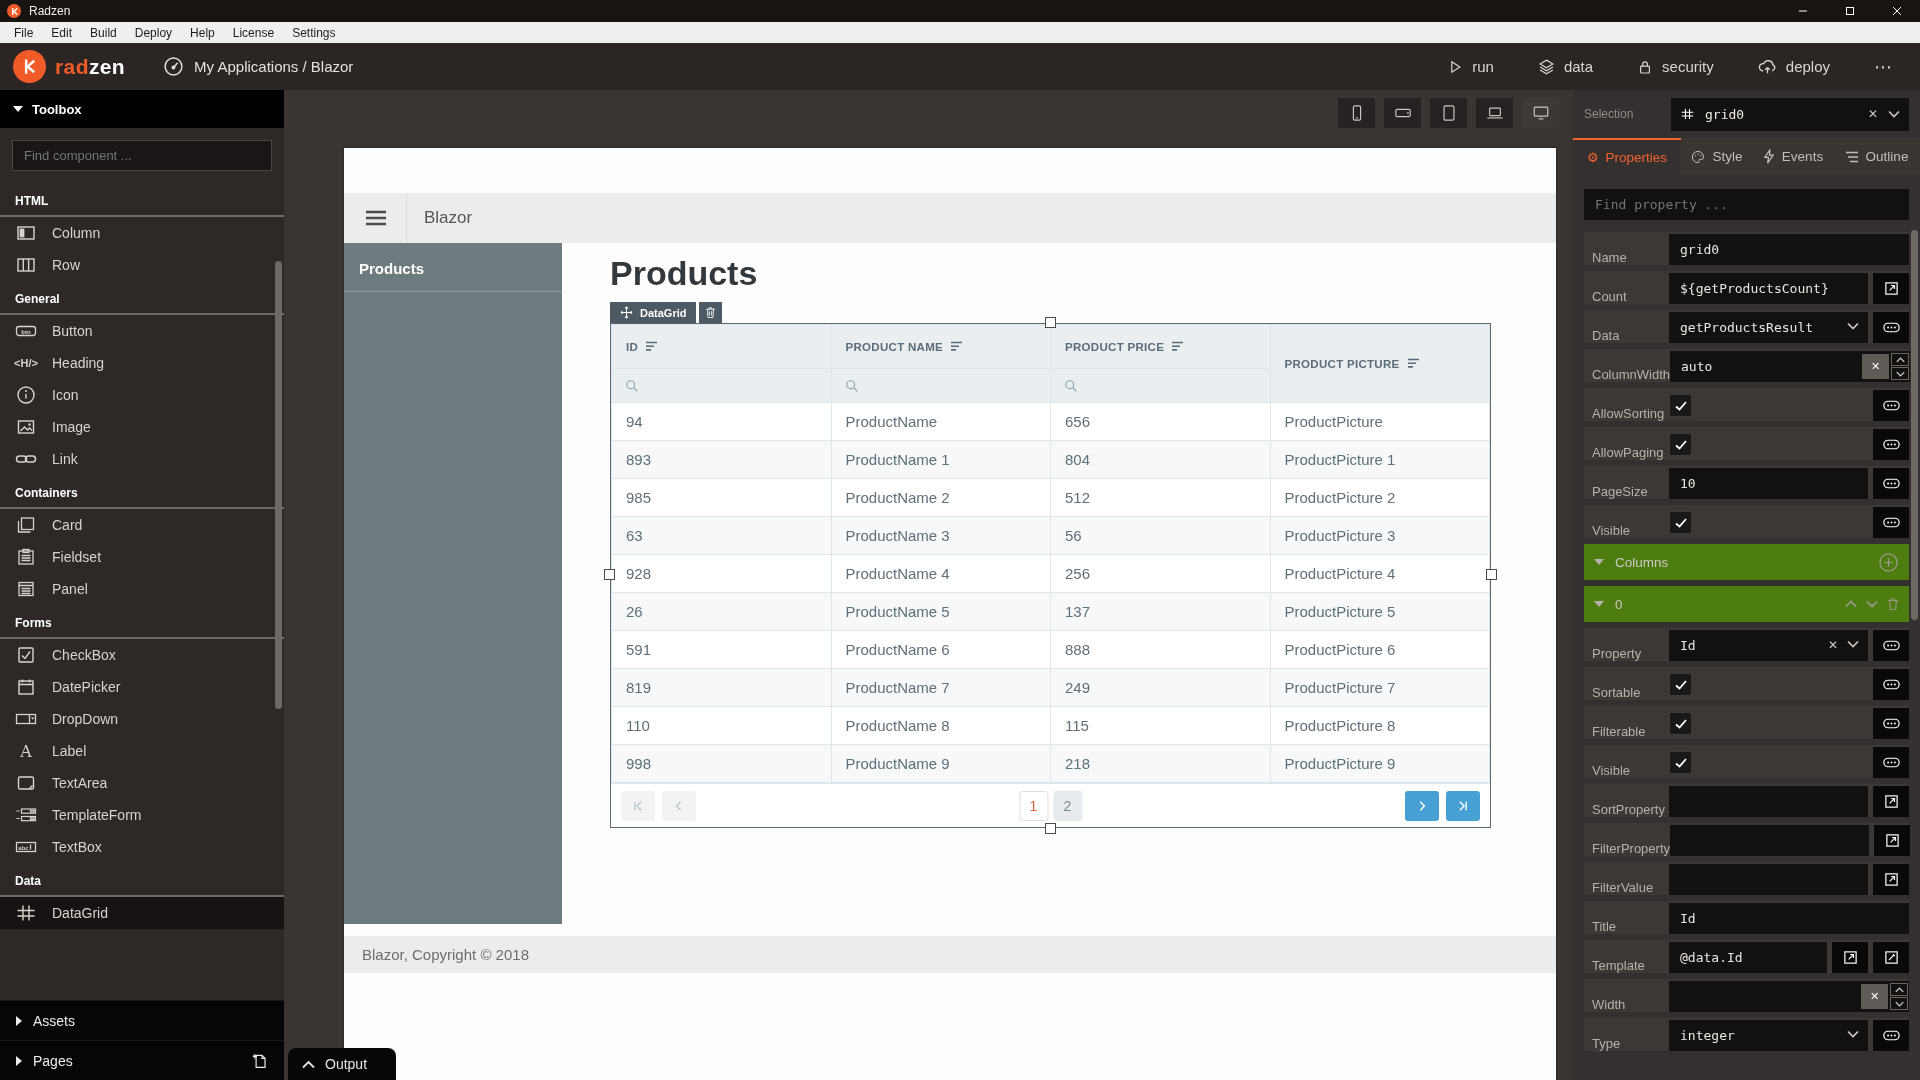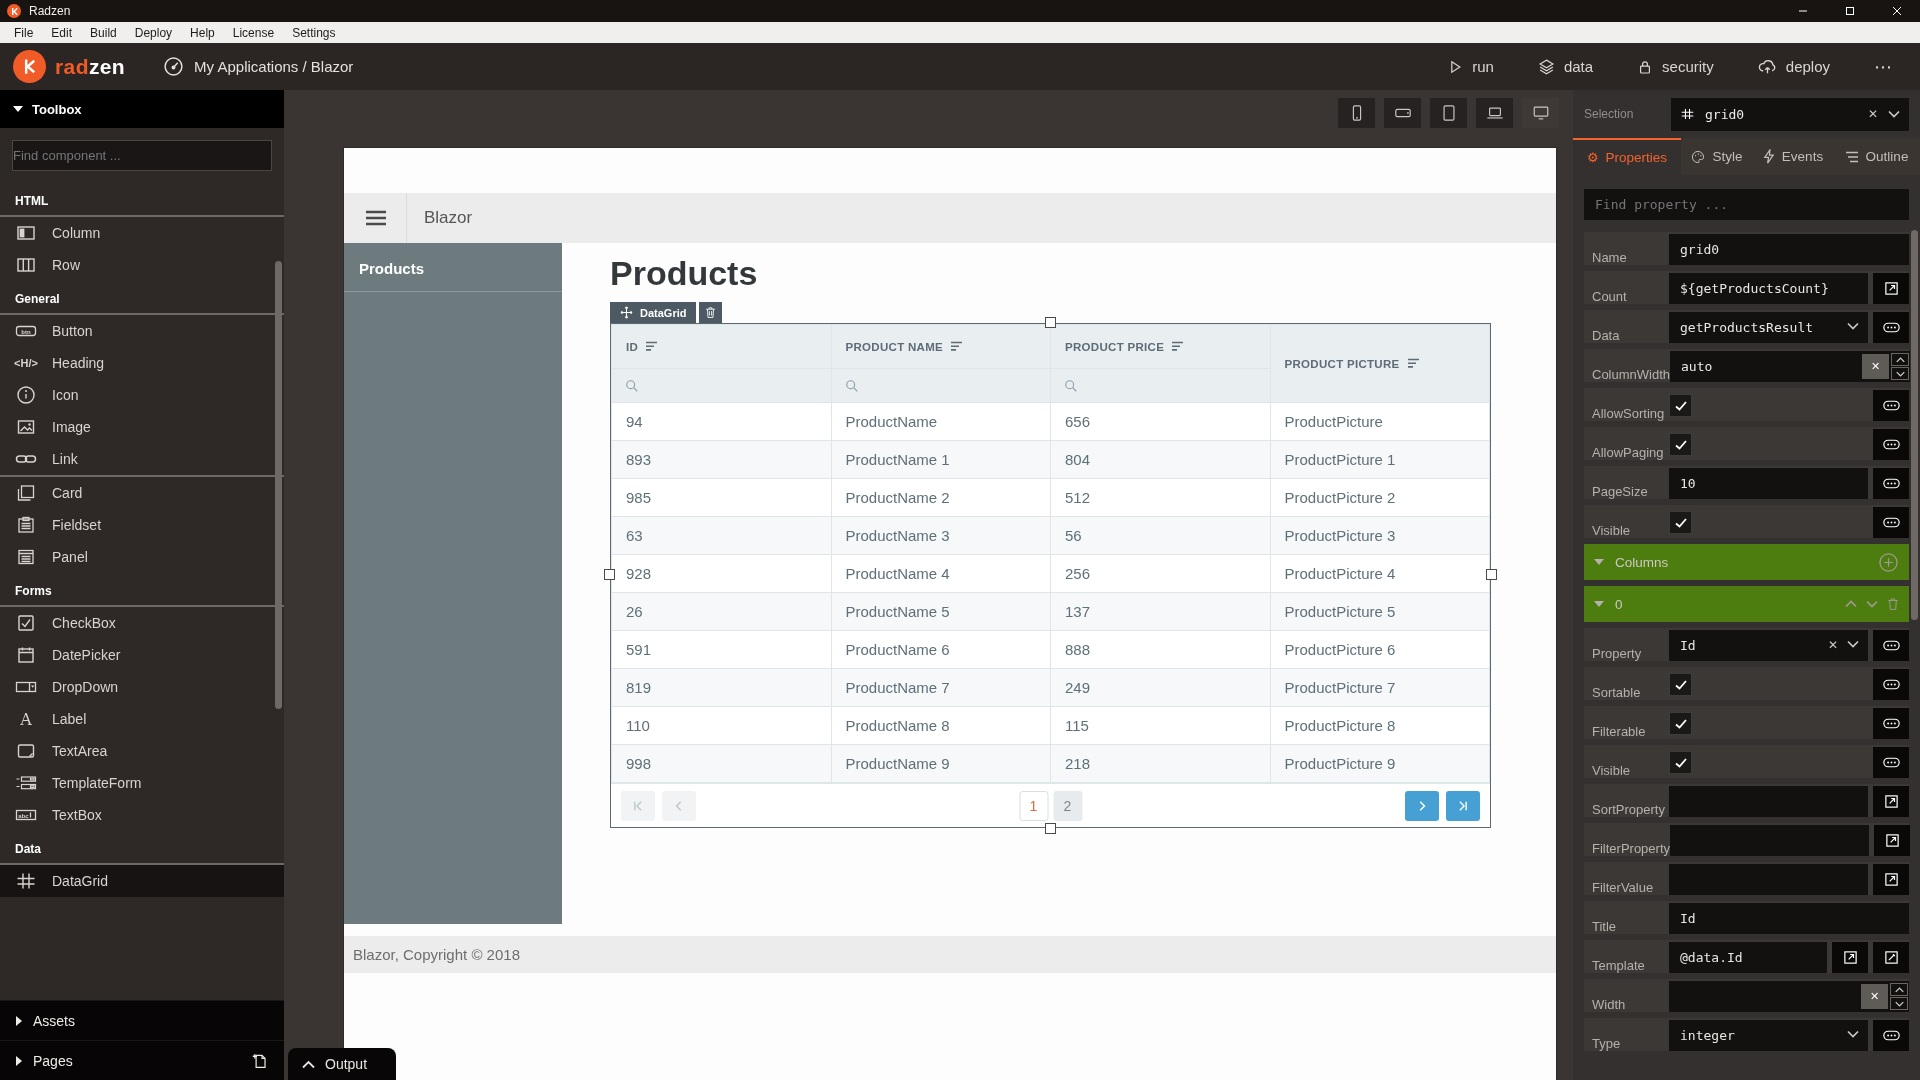--- a/index.html
+++ b/index.html
@@ -25,21 +25,21 @@
   .breadcrumb { display:flex; align-items:center; gap:10px; margin-left:38px; color:#e4e0dc; font-size:15px; }
   .toolbar-actions { margin-left:auto; display:flex; align-items:center; gap:44px; padding-right:26px; }
   .tb-action { display:flex; align-items:center; gap:9px; color:#d9d5d1; font-size:15px; }
 
   
   .toolbox { position:absolute; top:90px; left:0; bottom:0; width:284px; background:#2e2927; display:flex; flex-direction:column; z-index:30; }
   .tbx-header { height:38px; flex:none; background:#000; display:flex; align-items:center; gap:9px; padding-left:13px; color:#fff; font-weight:bold; font-size:13px; }
   .caret-down { width:0; height:0; border-left:5px solid transparent; border-right:5px solid transparent; border-top:6px solid #fff; }
   .caret-right { width:0; height:0; border-top:5px solid transparent; border-bottom:5px solid transparent; border-left:6px solid #efebe7; }
   .tbx-search { flex:none; margin:12px; }
-  .tbx-search input { width:100%; height:31px; background:#191615; border:1px solid #4c4642; color:#cfcac5; font-size:13px; padding:0 0; }
+  .tbx-search input { width:100%; height:31px; background:#191615; border:1px solid #4c4642; color:#cfcac5; font-size:13px; padding:0 11px; }
   .tbx-list { flex:1; position:relative; overflow:hidden; }
   .tbx-section-name { color:#fff; font-weight:bold; font-size:12px; padding:11px 0 7px 15px; }
   .tbx-hr { height:2px; background:#6e6964; }
   .tbx-item { display:flex; align-items:center; height:32px; padding-left:15px; gap:15px; color:#d8d3ce; font-size:14px; }
   .tbx-item.selected { background:#171313; }
   .tbx-icon { width:22px; display:flex; justify-content:center; color:#d8d3ce; flex:none; }
   .tbx-scrollbar { position:absolute; top:78px; right:2px; width:7px; height:448px; background:#6e6965; border-radius:4px; }
   .tbx-bottom { flex:none; background:#070505; }
   .tbx-group { height:40px; display:flex; align-items:center; gap:11px; padding:0 16px; color:#efebe7; font-size:14px; border-top:1px solid #1c1816; }
   .tbx-group .add { margin-left:auto; color:#efebe7; }
@@ -52,21 +52,21 @@
   .output-tab { position:absolute; left:4px; bottom:0; height:32px; width:108px; background:#080606; border-radius:8px 8px 0 0; display:flex; align-items:center; gap:10px; padding-left:14px; color:#e8e4e0; font-size:14px; }
 
   
   .page { position:absolute; left:60px; top:58px; width:1212px; height:1024px; background:#fdfdfd; box-shadow:0 0 0 1px rgba(0,0,0,.18); }
   .page-header { position:absolute; top:45px; left:0; right:0; height:50px; background:#ececec; display:flex; align-items:center; }
   .hamburger { margin-left:21px; color:#4b4b4b; }
   .ph-div { width:1px; height:50px; background:#dcdcdc; margin-left:19px; }
   .page-title { margin-left:17px; color:#565656; font-size:17px; }
   .app-sidebar { position:absolute; top:95px; left:0; width:218px; height:681px; background:#6d7b7f; }
   .nav-item { color:#fff; font-weight:bold; font-size:15px; padding:17px 0 14px 15px; border-bottom:1px solid rgba(255,255,255,.22); }
-  .page-footer { position:absolute; top:788px; left:0; right:0; height:37px; background:#ececec; display:flex; align-items:center; padding-left:9px; color:#6e6e6e; font-size:15px; }
+  .page-footer { position:absolute; top:788px; left:0; right:0; height:37px; background:#ececec; display:flex; align-items:center; padding-left:18px; color:#6e6e6e; font-size:15px; }
   .content { position:absolute; left:266px; top:106px; width:881px; }
   .heading { font-size:34px; font-weight:bold; color:#32383c; margin-bottom:9px; font-family:"Liberation Sans", sans-serif; }
   .chip-row { display:flex; gap:3px; }
   .chip { background:#4d5a63; color:#fff; font-size:11px; font-weight:bold; height:21px; display:flex; align-items:center; gap:7px; padding:0 10px; }
   .chip-trash { background:#4d5a63; width:23px; height:21px; display:flex; align-items:center; justify-content:center; color:#fff; }
 
   .grid-wrap { position:relative; width:881px; }
   .grid { border:1px solid #5d6971; background:#fff; }
   .grid table { border-collapse:collapse; width:100%; table-layout:fixed; }
   .grid th, .grid td { border:1px solid #dfe6e9; }
@@ -284,20 +284,21 @@
     </div>
     <div class="tbx-item">
       <span class="tbx-icon">
           <svg width="22" height="20" viewBox="0 0 22 20" fill="none" stroke="currentColor" stroke-width="1.5">
             <rect x="1.5" y="7" width="10" height="6" rx="3"></rect>
             <rect x="10.5" y="7" width="10" height="6" rx="3"></rect>
           </svg>
         </span>
       <span>Link</span>
     </div>
+    <div class="tbx-section-name">Containers</div>
     <div class="tbx-hr"></div>
     <div class="tbx-item">
       <span class="tbx-icon">
           <svg width="20" height="20" viewBox="0 0 20 20" fill="none" stroke="currentColor" stroke-width="1.3">
             <rect x="5.5" y="3" width="12" height="11.5"></rect>
             <path d="M2.5 6v11h12"></path>
           </svg>
         </span>
       <span>Card</span>
     </div>

